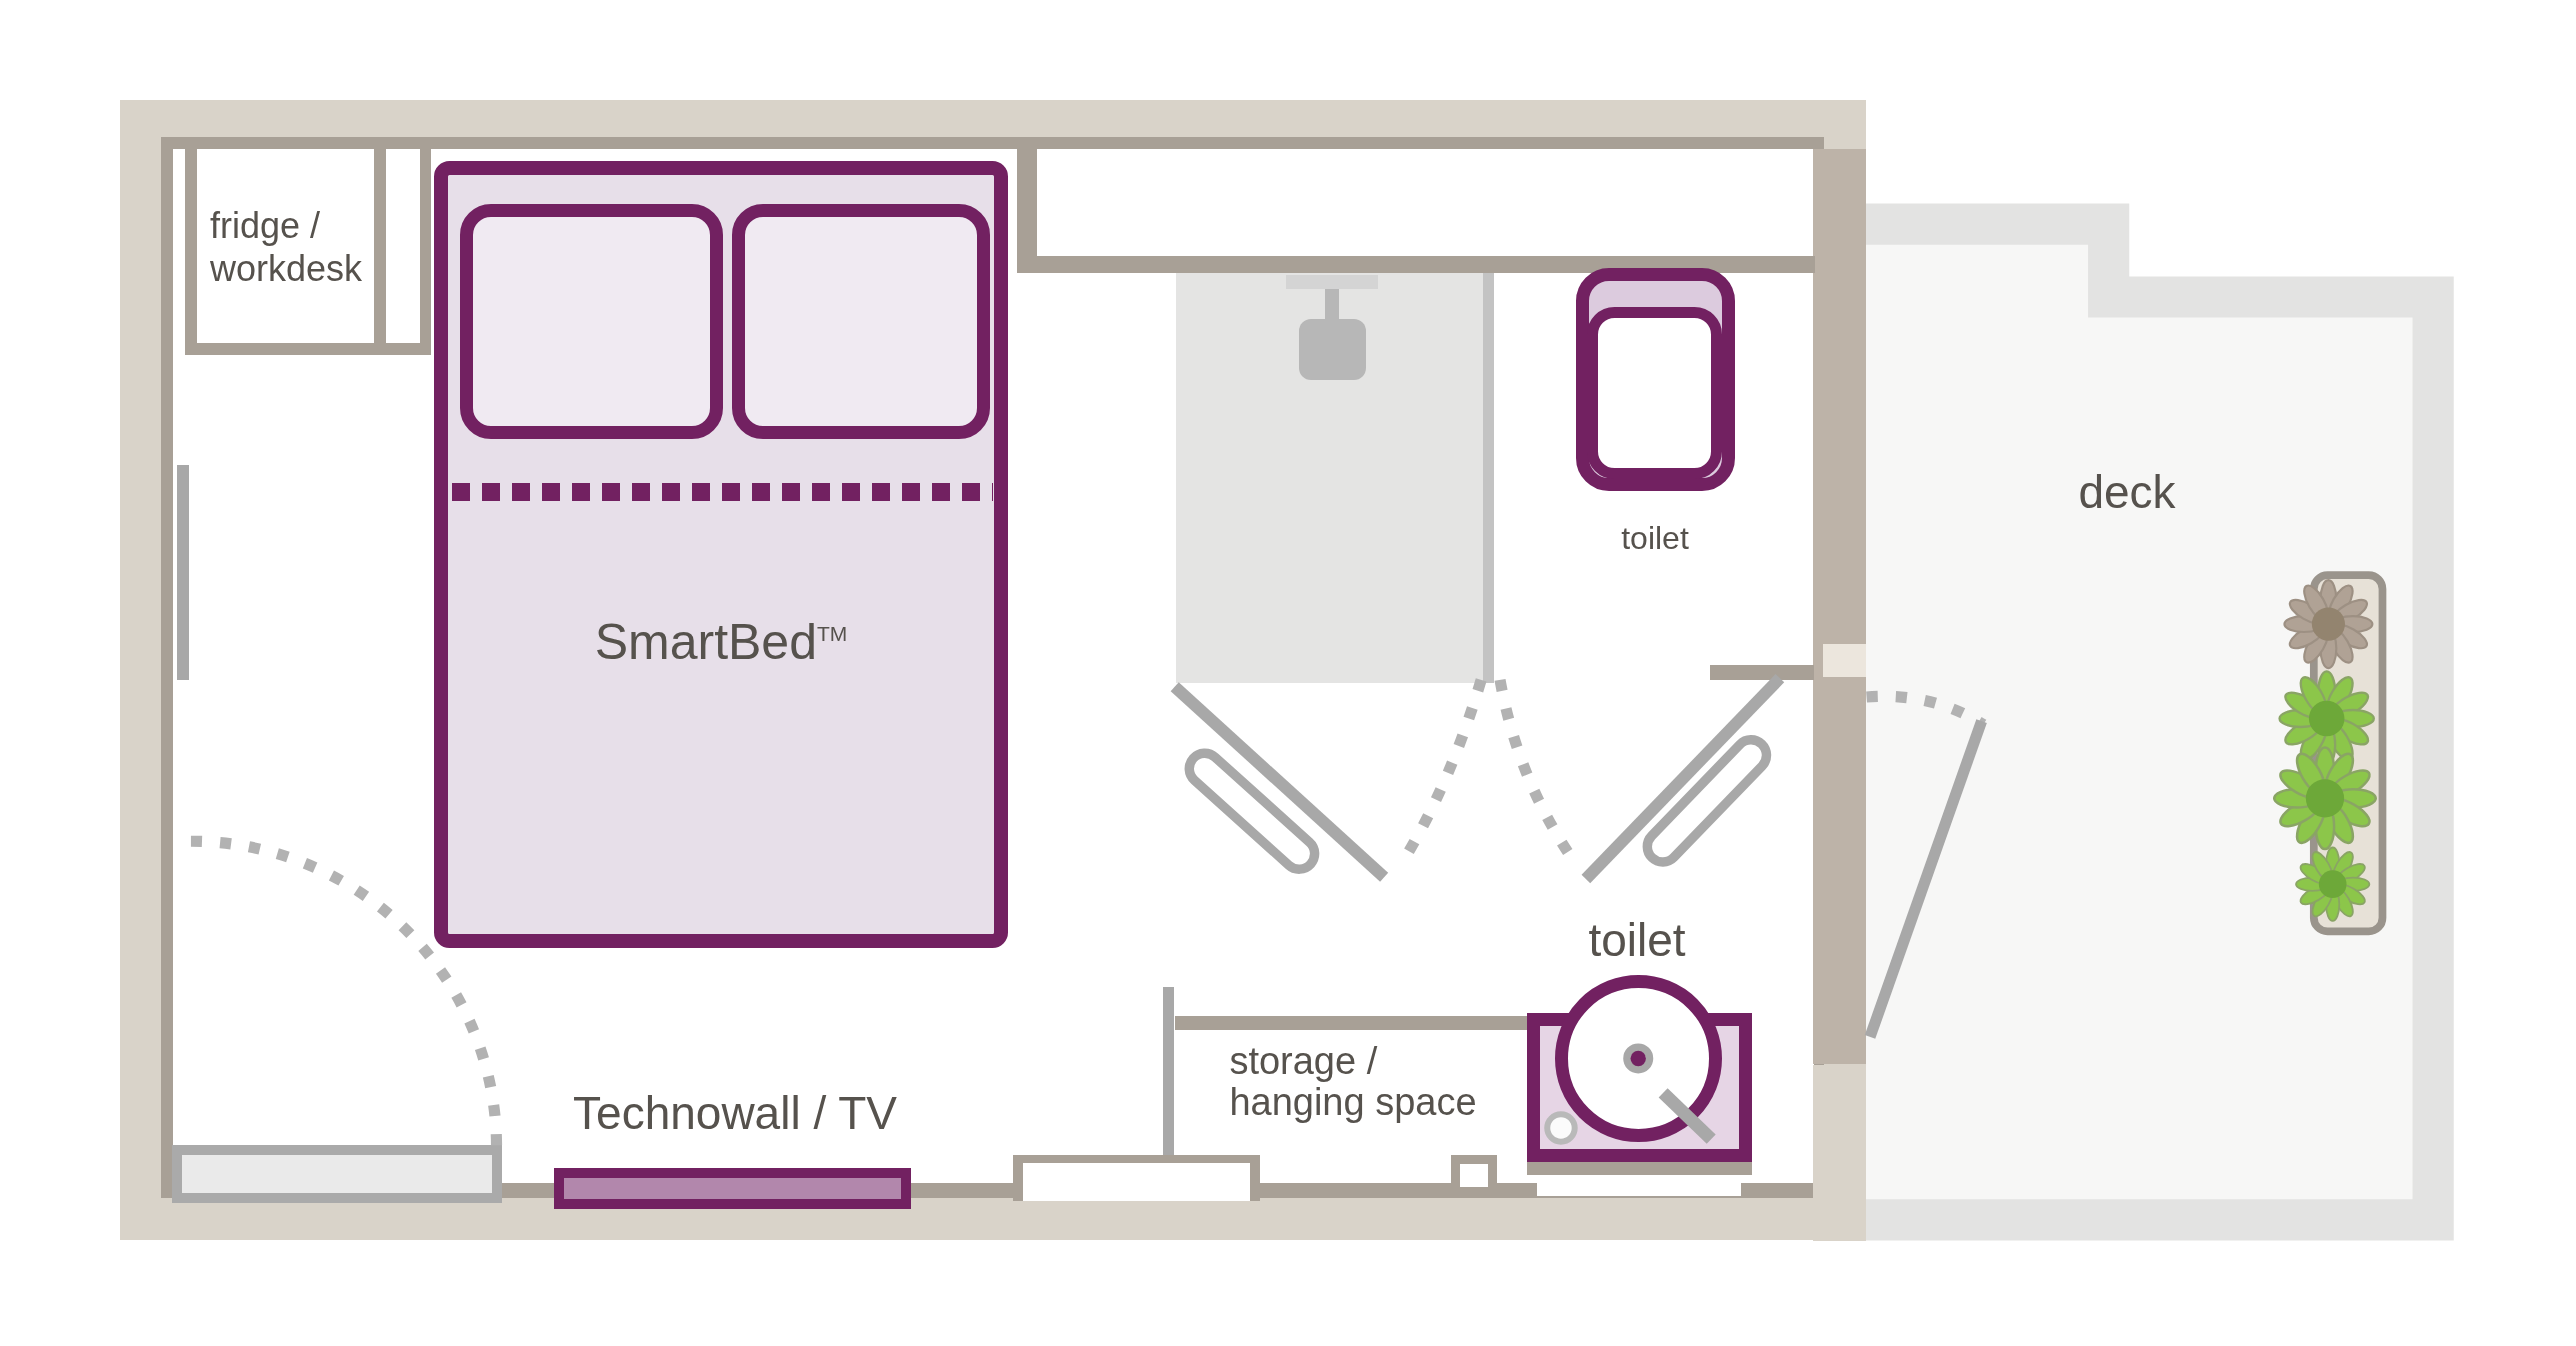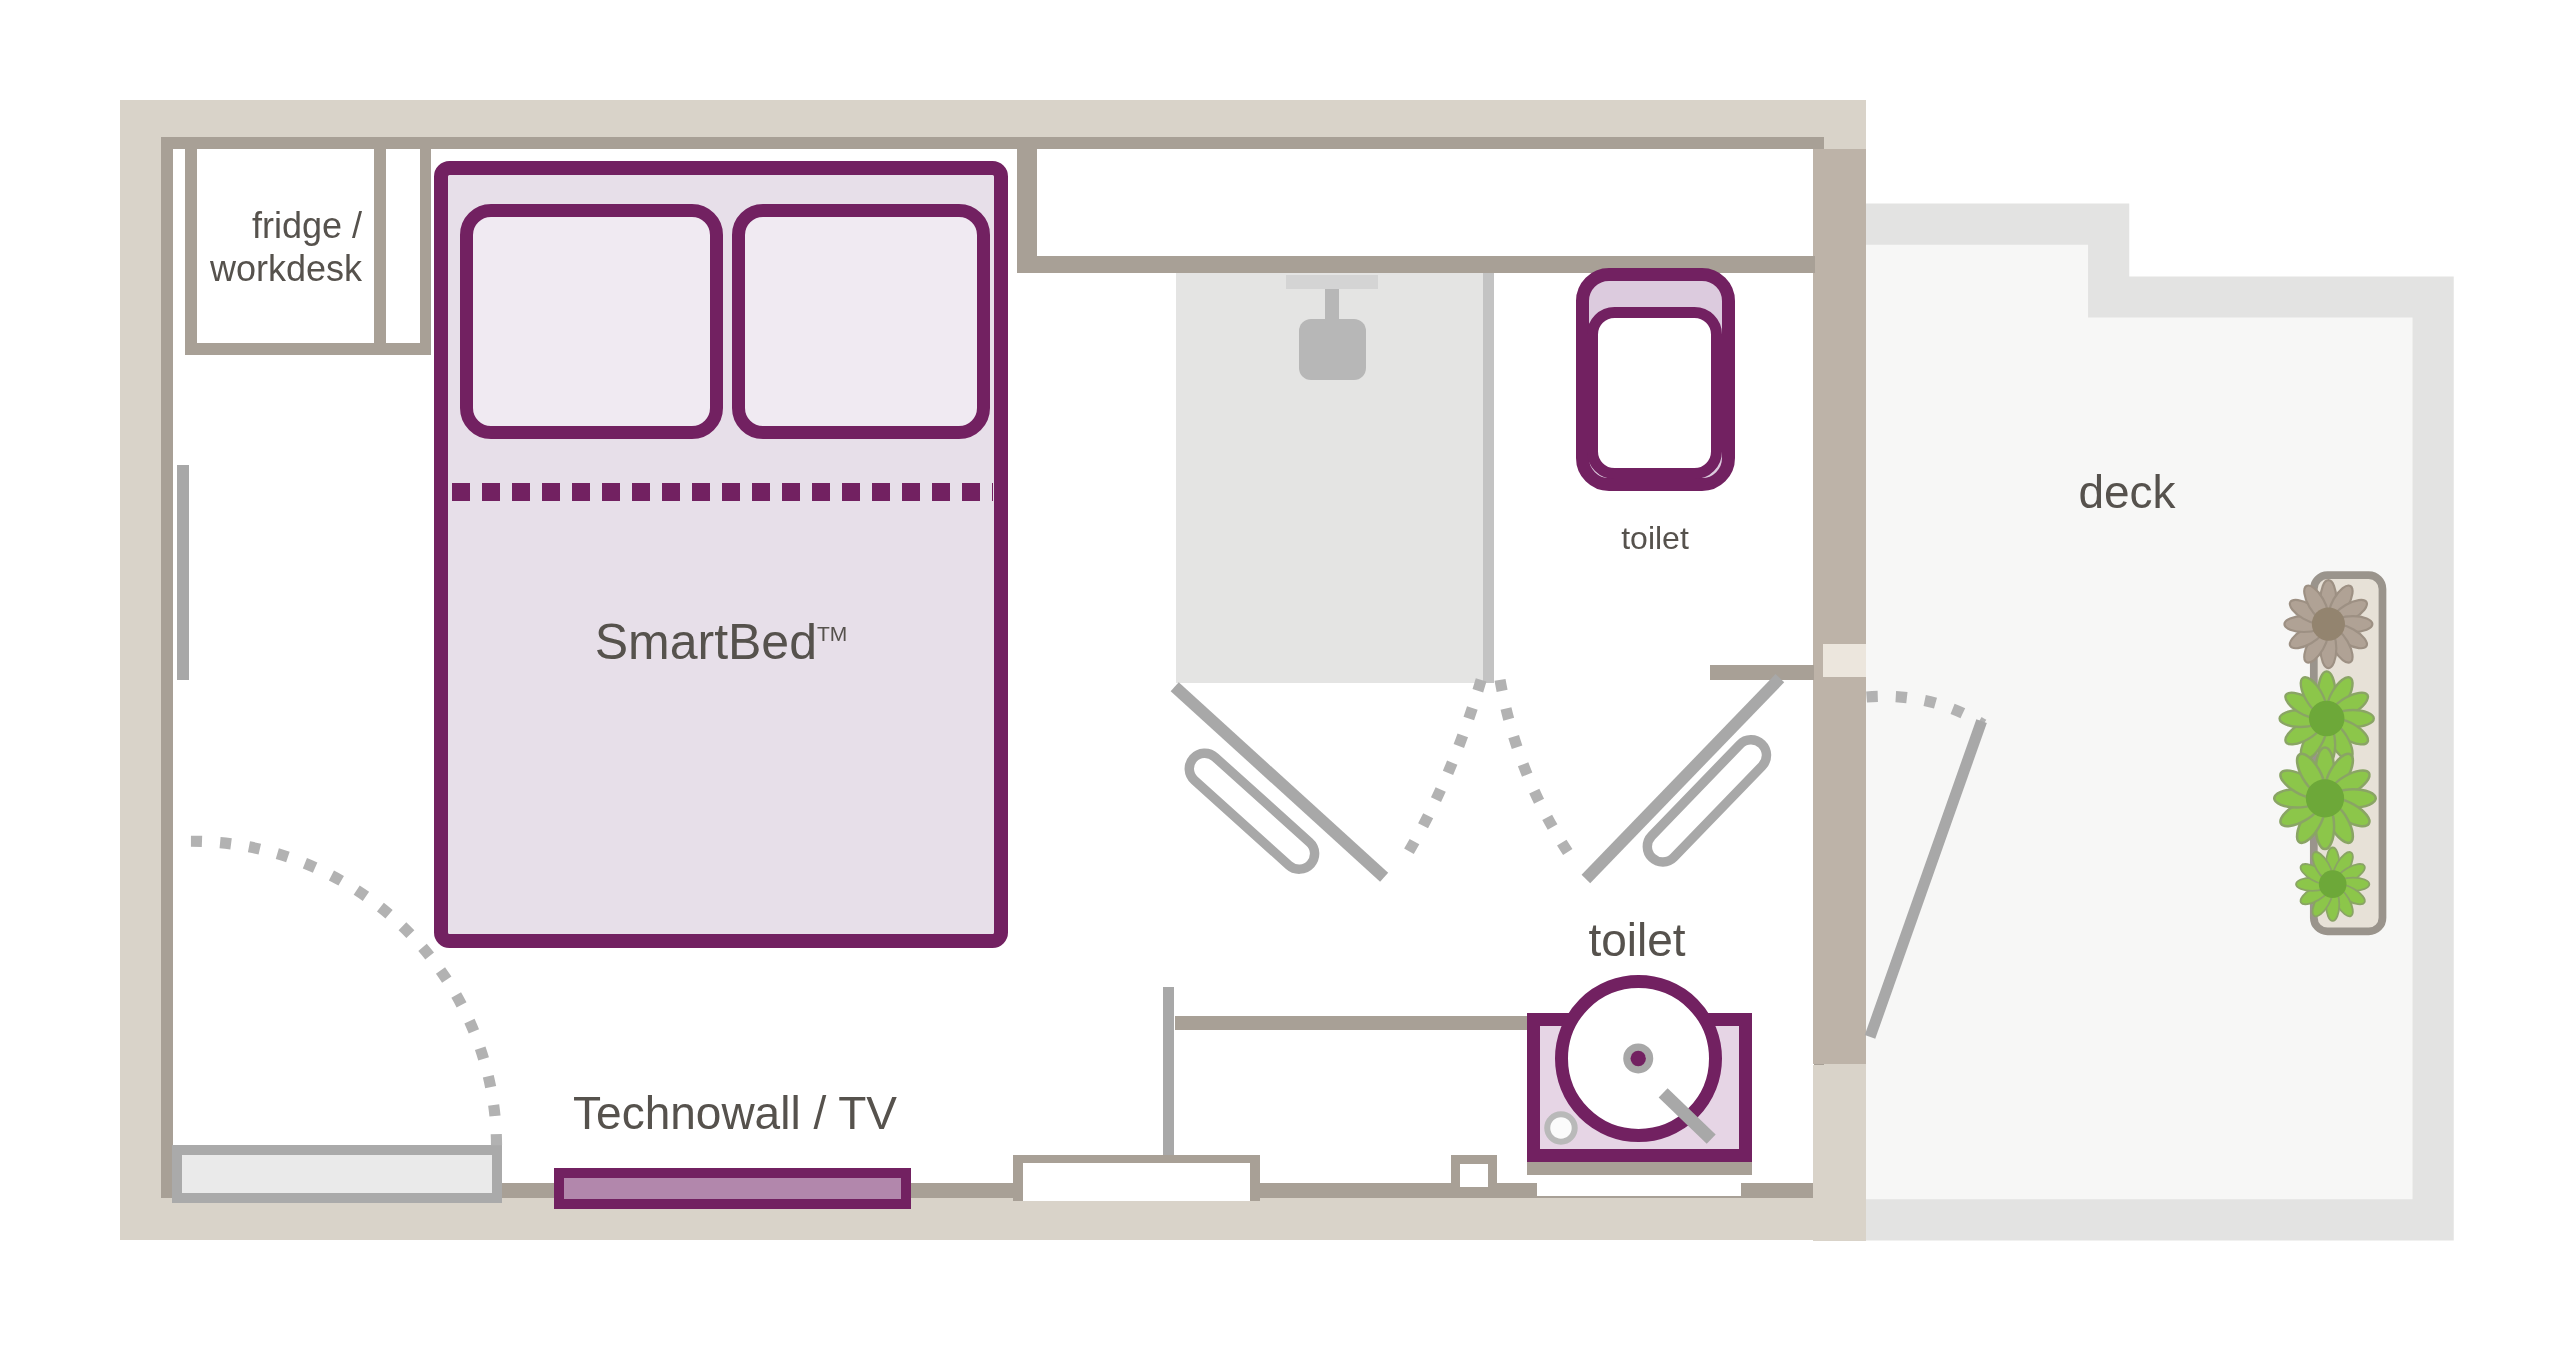--- a/index.html
+++ b/index.html
@@ -59,21 +59,21 @@
   .tv{left:554px;top:1168px;width:357px;height:41px;background:var(--tv-fill);border:10.3px solid var(--purple);}
   .door-slab{left:172px;top:1145px;width:330px;height:58px;background:var(--door-fill);border:10.3px solid #aaaaaa;}
   .niche-left{left:218px;top:1155px;width:172px;height:46px;}
   .niche-right{left:1013px;top:1155px;width:247px;height:46px;}
   .bniche{background:#fff;border-top:8.6px solid var(--wall-dark);
           border-left:10.3px solid var(--wall-dark);border-right:10.3px solid var(--wall-dark);}
   .niche-square{left:1451px;top:1155px;width:46px;height:41px;background:#fff;border:9.4px solid var(--wall-dark);}
 
   
   .label{position:absolute;transform:translate(-50%,-50%);color:var(--text-color);
-         text-align:right;white-space:nowrap;}
+         text-align:left;white-space:nowrap;}
   .label span{display:block;}
   .lbl-fridge{left:286px;top:247px;font-size:36px;line-height:43px;}
   .lbl-smartbed{left:721px;top:642px;font-size:50px;}
   .lbl-smartbed sup{font-size:21px;vertical-align:super;}
   .lbl-rain{left:1329px;top:522px;font-size:46px;line-height:52px;}
   .lbl-toilet{left:1655px;top:538px;font-size:32px;}
   .lbl-deck{left:2127px;top:492px;font-size:46px;}
   .lbl-vanity{left:1637px;top:940px;font-size:46px;}
   .lbl-storage{left:1353px;top:1082px;font-size:38px;line-height:41px;}
   .lbl-technowall{left:735px;top:1113px;font-size:46px;}
@@ -167,20 +167,24 @@
   <div class="label lbl-fridge">
     <span>fridge /</span>
     <span>workdesk</span>
   </div>
   <div class="label lbl-smartbed">
     <span style="display:inline"><span style="display:inline">SmartBed</span><sup>TM</sup></span>
   </div>
   <div class="label lbl-toilet">toilet</div>
   <div class="label lbl-deck">deck</div>
   <div class="label lbl-vanity">toilet</div>
+  <div class="label lbl-storage">
+    <span>storage /</span>
+    <span>hanging space</span>
+  </div>
   <div class="label lbl-technowall">Technowall / TV</div>
 
   <svg class="layer" viewBox="0 0 3000 1568">
 
     <path class="dotline" d="M 222 980 A 356 356 0 0 1 578 1336"></path>
 
     <path class="leafline" d="M 1368 800 L 1612 1022"></path>
     <rect class="handle" x="1366" y="927" width="184" height="36" rx="18" transform="rotate(42 1458 945)"></rect>
 
     <path class="dotline" d="M 1725 792 Q 1690 910 1636 1000"></path>

